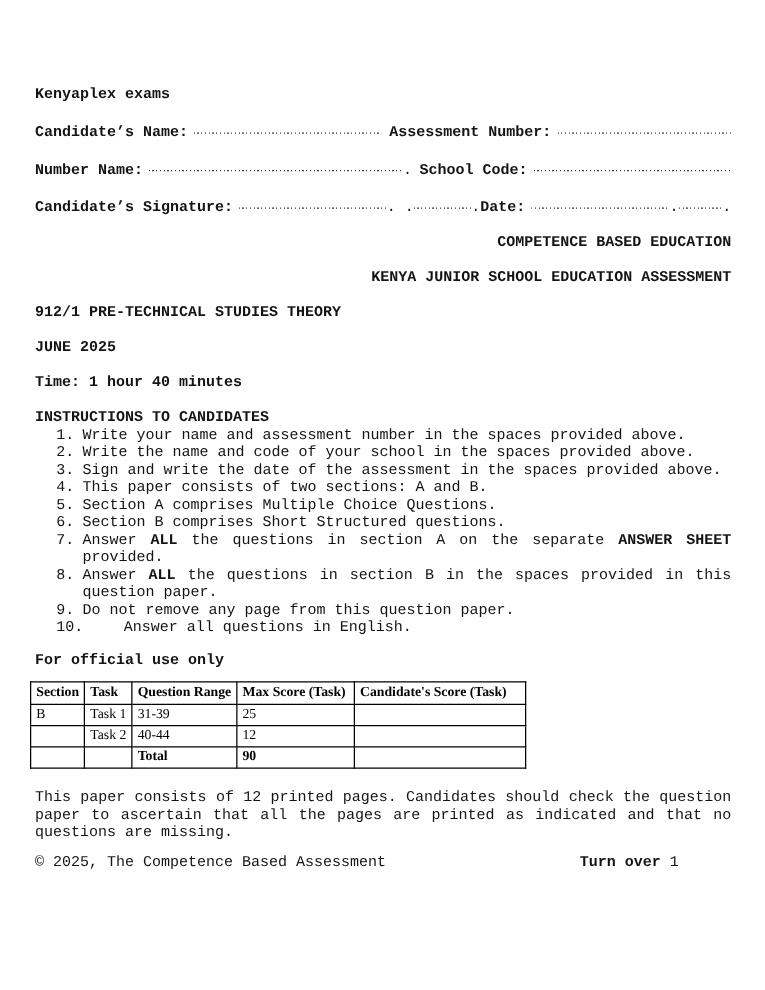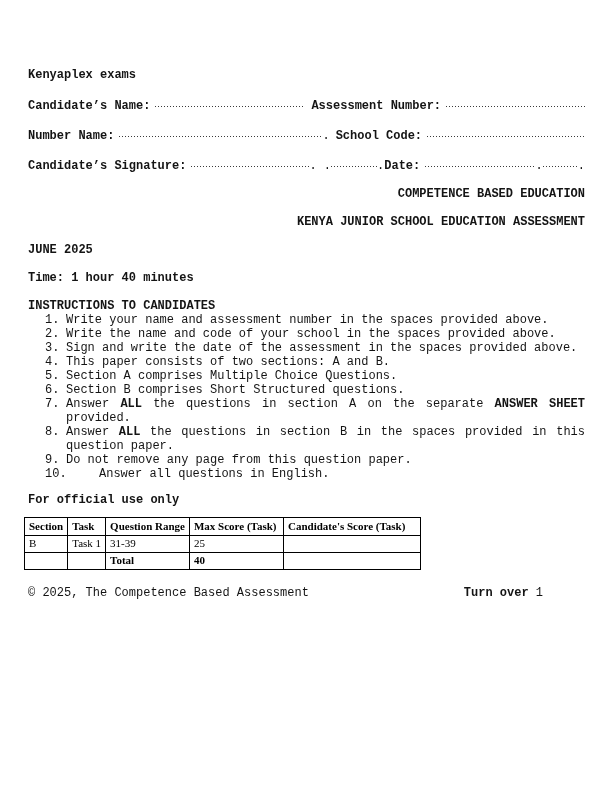--- a/index.html
+++ b/index.html
@@ -94,20 +94,21 @@
     <span class="leader grow" style="margin-left:5px;"></span>
     <span class="dot">.</span>
     <span class="leader" style="width:35px;"></span>
     <span class="dot">.</span>
   </div>
 
   <div class="center">COMPETENCE BASED EDUCATION</div>
 
   <div class="center">KENYA JUNIOR SCHOOL EDUCATION ASSESSMENT</div>
 
+  <div class="head">912/1 PRE-TECHNICAL STUDIES THEORY</div>
 
   <div class="head">JUNE 2025</div>
 
   <div class="head">Time: 1 hour 40 minutes</div>
 
   <div class="instr-head">INSTRUCTIONS TO CANDIDATES</div>
 
   <div class="ol">
     <div class="li">
       <span class="num">1.</span>
@@ -173,27 +174,35 @@
     <tbody>
       <tr>
         <td>B</td>
         <td>Task 1</td>
         <td>31-39</td>
         <td>25</td>
         <td></td>
       </tr>
       <tr>
         <td></td>
+        <td>Task 2</td>
+        <td>40-44</td>
+        <td>12</td>
+        <td></td>
+      </tr>
+      <tr>
+        <td></td>
         <td></td>
         <td class="tb">Total</td>
-        <td class="tb">40</td>
+        <td class="tb">90</td>
         <td></td>
       </tr>
     </tbody>
   </table>
 
+  <div class="note">This paper consists of 12 printed pages. Candidates should check the question paper to ascertain that all the pages are printed as indicated and that no questions are missing.</div>
 
   <div class="copyright-row">
     <span class="copyright-left">© 2025, The Competence Based Assessment</span>
     <span class="turnover-group"><span class="b">Turn over</span>&nbsp;<span class="pagenum">1</span></span>
   </div>
 
 </div>
 
 </body></html>

